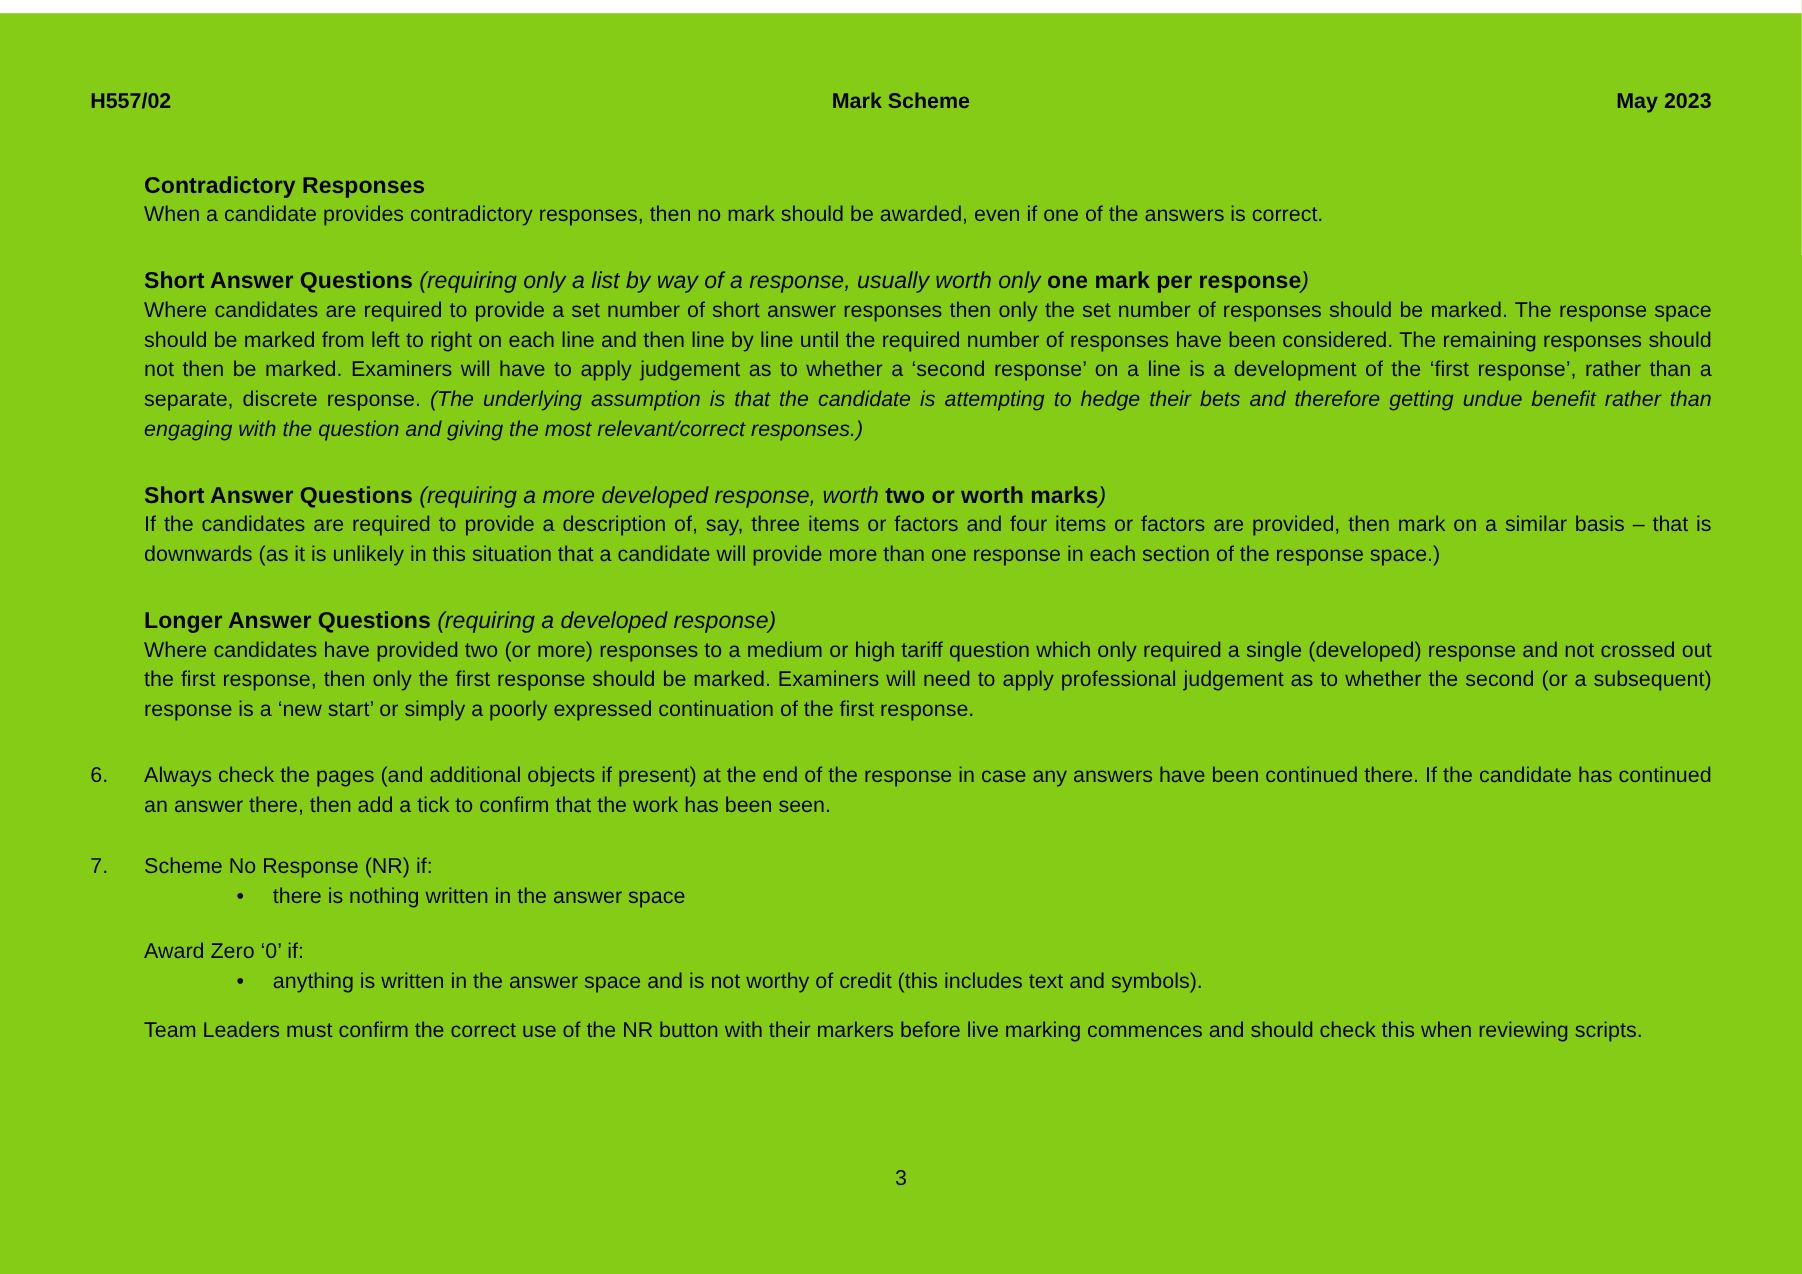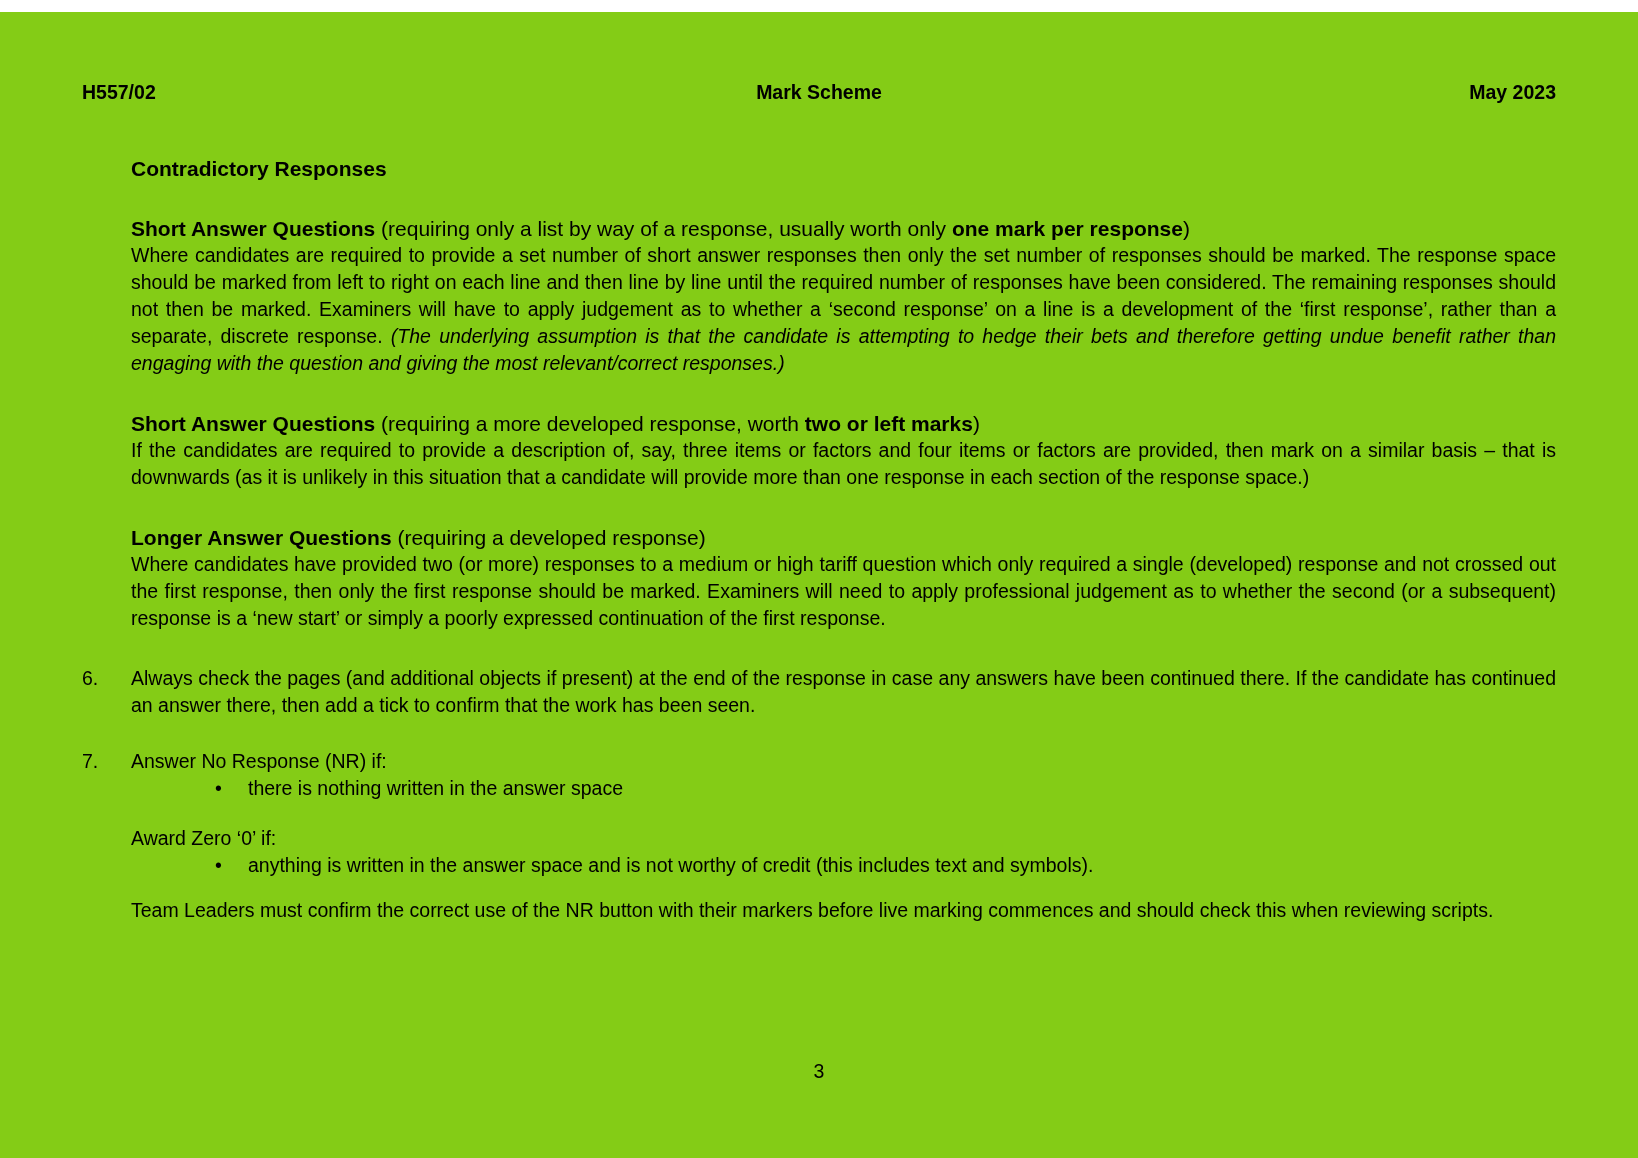--- a/index.html
+++ b/index.html
@@ -22,21 +22,21 @@
   .doc-header .h-center{ justify-self: center; }
   .doc-header .h-right { justify-self: end; }
 
   .doc-body {
     position: absolute; top: 143px; left: 82px; right: 82px;
     font-size: 19.5px; line-height: 27px;
   }
 
   .sec { margin-left: 49px; margin-bottom: 33px; }
   .sec-heading { margin: 0; font-size: 21px; line-height: 27px; font-weight: 700; }
-  .sec-heading .n { font-weight: 400; }
+  .sec-heading .n { font-weight: 400; font-style: italic; }
   .p { margin: 0; text-align: justify; }
   .p i { }
 
   .item { display: flex; margin-bottom: 29px; }
   .inum { flex: 0 0 49px; }
   .ibody { flex: 1; }
 
   .bullet-row { display: flex; margin-left: 84px; }
   .bullet-dot { flex: 0 0 33px; }
 
@@ -60,48 +60,49 @@
   <header class="doc-header">
     <span class="h-left">H557/02</span>
     <span class="h-center">Mark Scheme</span>
     <span class="h-right">May 2023</span>
   </header>
 
   <main class="doc-body">
 
     <section class="sec">
       <h3 class="sec-heading"><span>Contradictory Responses</span></h3>
+      <p class="p">When a candidate provides contradictory responses, then no mark should be awarded, even if one of the answers is correct.</p>
     </section>
 
     <section class="sec">
       <h3 class="sec-heading"><span>Short Answer Questions</span><span class="n"> (requiring only a list by way of a response, usually worth only </span><span>one mark per response</span><span class="n">)</span></h3>
       <p class="p"><span>Where candidates are required to provide a set number of short answer responses then only the set number of responses should be marked. The response space should be marked from left to right on each line and then line by line until the required number of responses have been considered.  The remaining responses should not then be marked. Examiners will have to apply judgement as to whether a ‘second response’ on a line is a development of the ‘first response’, rather than a separate, discrete response.  </span><i>(The underlying assumption is that the candidate is attempting to hedge their bets and therefore getting undue benefit rather than engaging with the question and giving the most relevant/correct responses.)</i></p>
     </section>
 
     <section class="sec">
-      <h3 class="sec-heading"><span>Short Answer Questions</span><span class="n"> (requiring a more developed response, worth </span><span>two or left marks</span><span class="n">)</span></h3>
+      <h3 class="sec-heading"><span>Short Answer Questions</span><span class="n"> (requiring a more developed response, worth </span><span>two or worth marks</span><span class="n">)</span></h3>
       <p class="p">If the candidates are required to provide a description of, say, three items or factors and four items or factors are provided, then mark on a similar basis – that is downwards (as it is unlikely in this situation that a candidate will provide more than one response in each section of the response space.)</p>
     </section>
 
     <section class="sec">
       <h3 class="sec-heading"><span>Longer Answer Questions</span><span class="n"> (requiring a developed response)</span></h3>
       <p class="p">Where candidates have provided two (or more) responses to a medium or high tariff question which only required a single (developed) response and not crossed out the first response, then only the first response should be marked. Examiners will need to apply professional judgement as to whether the second (or a subsequent) response is a ‘new start’ or simply a poorly expressed continuation of the first response.</p>
     </section>
 
     <div class="item">
       <span class="inum">6.</span>
       <div class="ibody">
         <p class="p">Always check the pages (and additional objects if present) at the end of the response in case any answers have been continued there. If the candidate has continued an answer there, then add a tick to confirm that the work has been seen.</p>
       </div>
     </div>
 
     <div class="item">
       <span class="inum">7.</span>
       <div class="ibody">
-        <p class="p">Answer No Response (NR) if:</p>
+        <p class="p">Scheme No Response (NR) if:</p>
         <div class="bullet-row">
           <span class="bullet-dot">•</span>
           <span>there is nothing written in the answer space</span>
         </div>
         <p class="p sub-gap">Award Zero ‘0’ if:</p>
         <div class="bullet-row">
           <span class="bullet-dot">•</span>
           <span>anything is written in the answer space and is not worthy of credit (this includes text and symbols).</span>
         </div>
         <p class="p tl-gap">Team Leaders must confirm the correct use of the NR button with their markers before live marking commences and should check this when reviewing scripts.</p>

